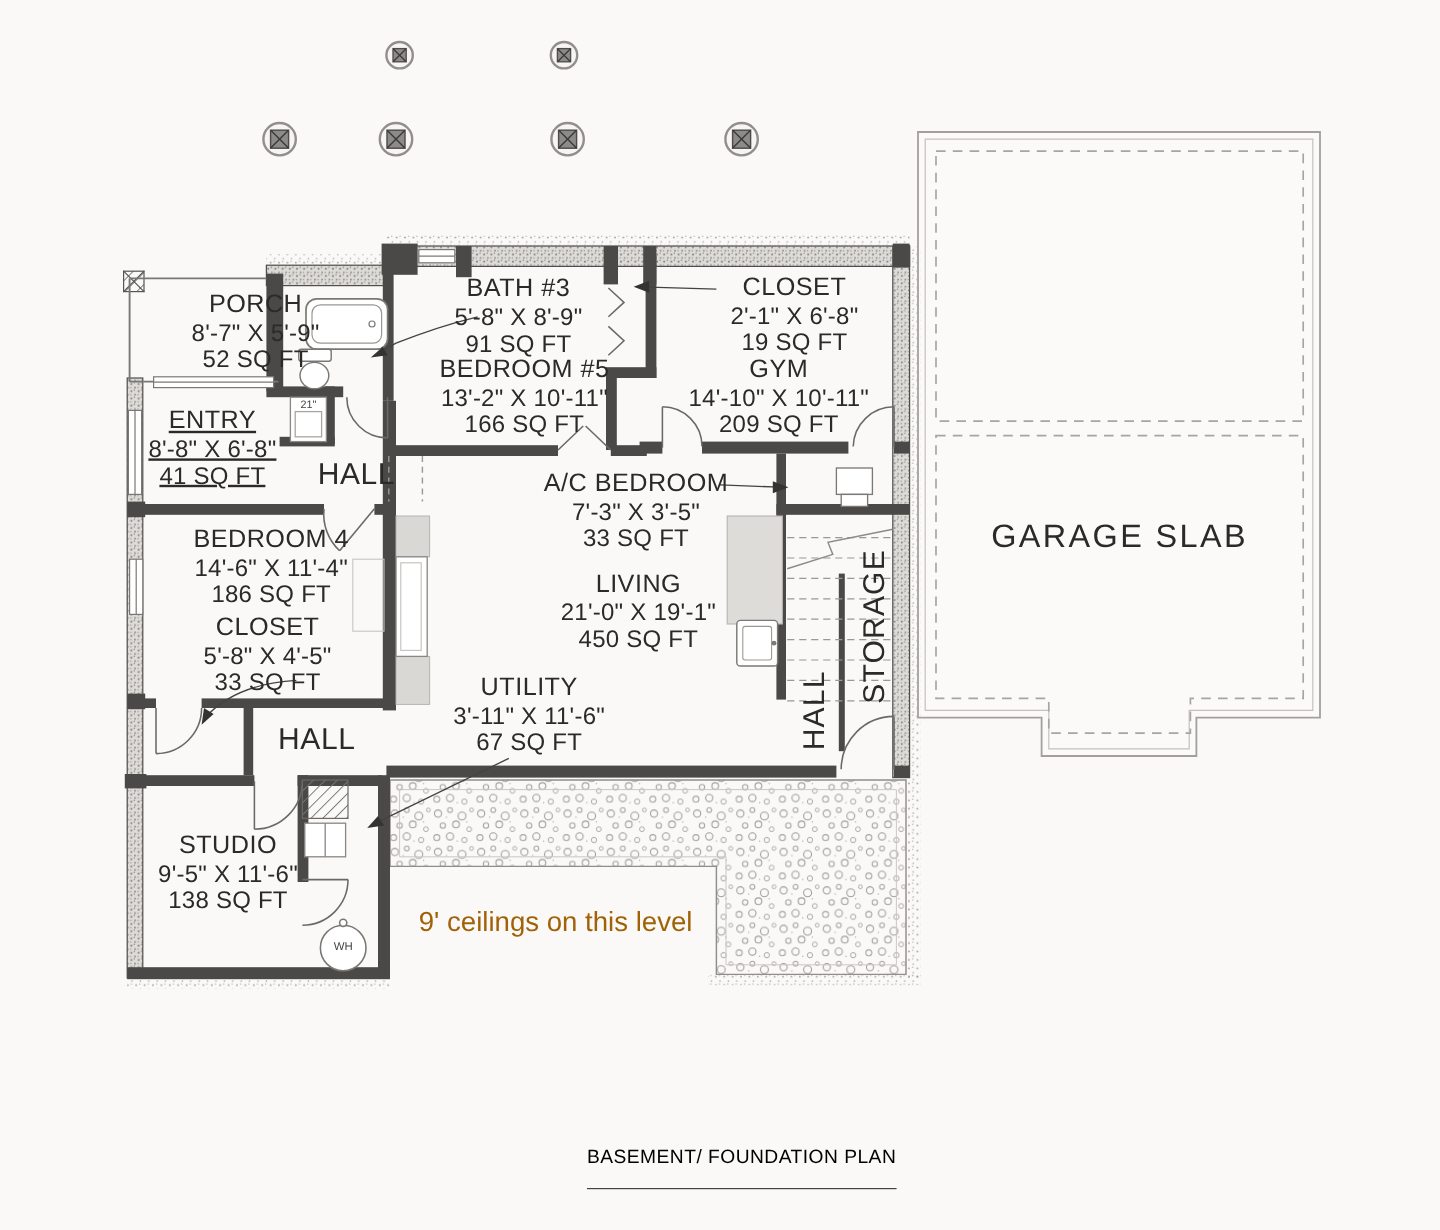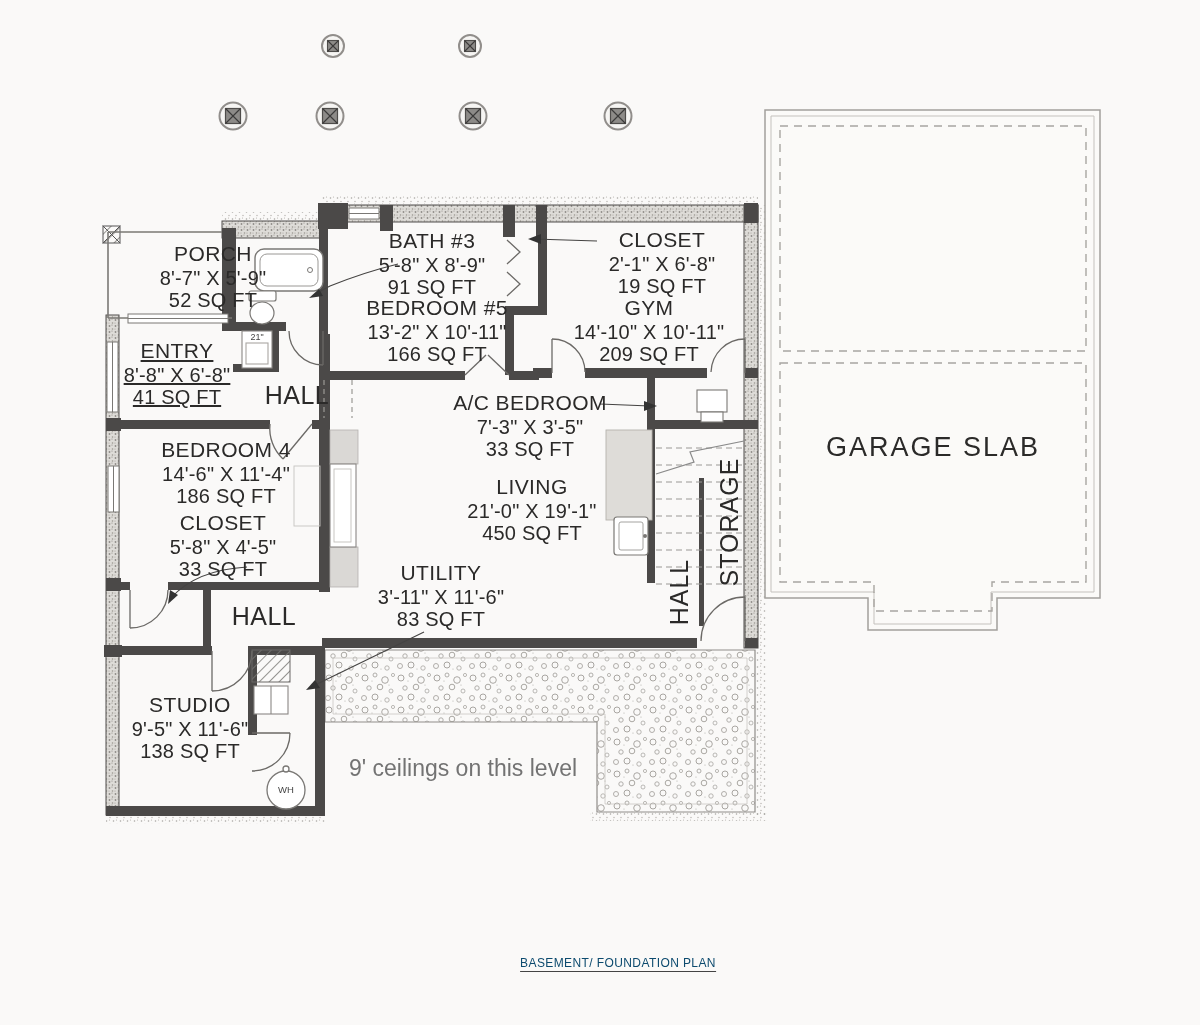--- a/index.html
+++ b/index.html
@@ -5,23 +5,23 @@
   html,body{margin:0;padding:0;}
   body{background:#faf9f8;font-family:"Liberation Sans",sans-serif;}
   #plan{position:relative;width:1200px;height:1025px;background:#faf9f8;overflow:hidden;}
   #linework{position:absolute;left:0;top:0;}
   .lbl{position:absolute;transform:translateX(-50%);text-align:center;color:#2b2a29;white-space:nowrap;}
   .rname{font-size:21px;line-height:26px;letter-spacing:0.4px;}
   .rdim{font-size:20px;line-height:22px;letter-spacing:0.2px;}
   .single{font-size:25px;letter-spacing:0.5px;}
   .vlbl{position:absolute;transform:translate(-50%,-50%) rotate(-90deg);font-size:25px;letter-spacing:1px;color:#2b2a29;white-space:nowrap;}
   .tiny{position:absolute;transform:translateX(-50%);font-size:9px;color:#444;white-space:nowrap;}
-  .note{font-size:23px;color:#737373;}
+  .note{font-size:23px;color:#a16207;}
   .garage-lbl{font-size:27px;letter-spacing:2px;color:#2b2a29;}
-  .sheet-title{font-size:12px;letter-spacing:0.4px;color:#0c4a6e;border-bottom:1.5px solid #444;padding-bottom:1px;}
+  .sheet-title{font-size:16px;letter-spacing:0.4px;color:#000000;border-bottom:1.5px solid #444;padding-bottom:16px;}
 </style>
 </head>
 <body>
 
 <div id="plan">
 
 <svg id="linework" width="1200" height="1025" viewBox="0 0 1200 1025">
   <defs>
     <pattern id="stip" width="7" height="7" patternUnits="userSpaceOnUse">
       <circle cx="1.5" cy="2" r="0.8" fill="#a8a5a1"></circle>
@@ -383,21 +383,21 @@
 
   <div class="lbl" style="left:532px;top:474px;">
     <div class="rname">LIVING</div>
     <div class="rdim">21'-0" X 19'-1"</div>
     <div class="rdim">450 SQ FT</div>
   </div>
 
   <div class="lbl" style="left:441px;top:560px;">
     <div class="rname">UTILITY</div>
     <div class="rdim">3'-11" X 11'-6"</div>
-    <div class="rdim">83 SQ FT</div>
+    <div class="rdim">67 SQ FT</div>
   </div>
 
   <div class="lbl single" style="left:264px;top:602px;">HALL</div>
 
   <div class="vlbl" style="left:679px;top:592px;">HALL</div>
   <div class="vlbl" style="left:729px;top:522px;">STORAGE</div>
 
   <div class="lbl" style="left:190px;top:692px;">
     <div class="rname">STUDIO</div>
     <div class="rdim">9'-5" X 11'-6"</div>

